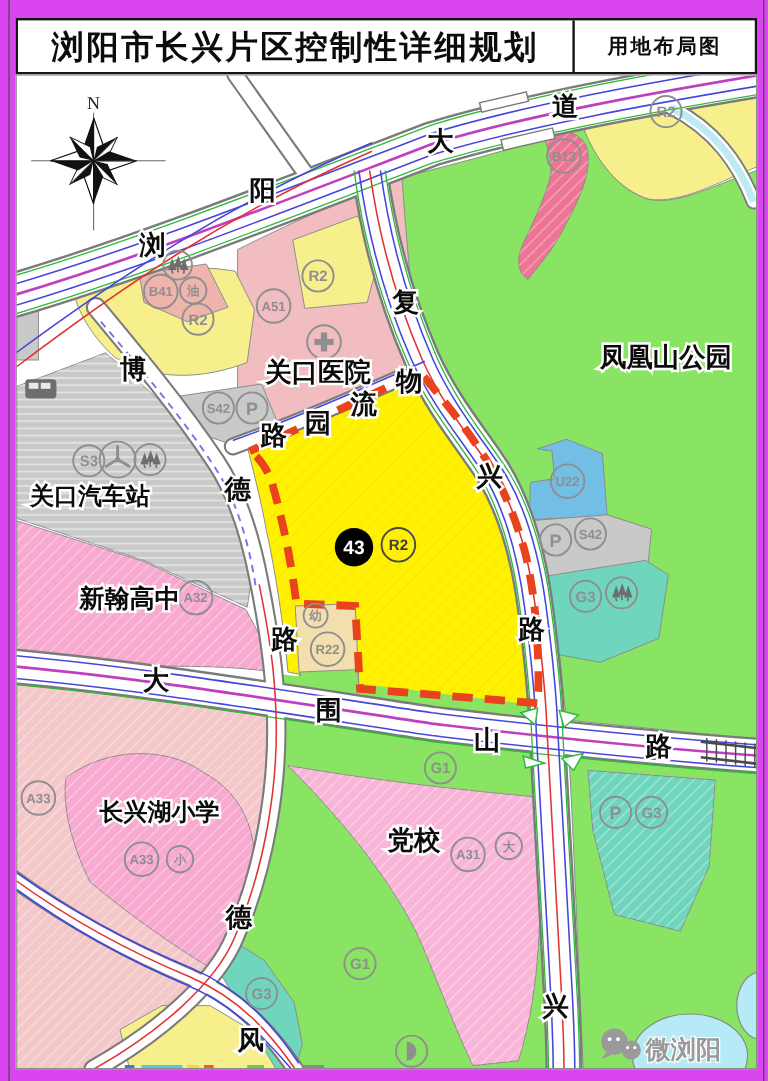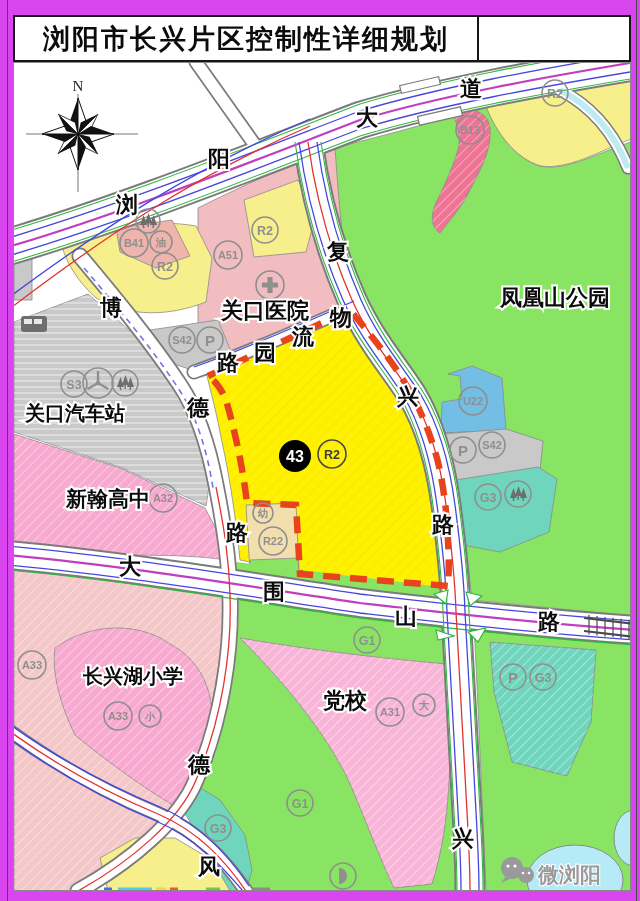--- a/index.html
+++ b/index.html
@@ -57,20 +57,21 @@
 </head>
 <body>
 
 <div class="page">
   <div class="page-rule rule-left"></div>
   <div class="page-rule rule-right"></div>
 
   <div class="title-bar">
     <div class="title-main">浏阳市长兴片区控制性详细规划</div>
     <div class="title-div"></div>
+    <div class="title-sub">用地布局图</div>
   </div>
 
   <div class="map-frame"></div>
 
   <svg id="map-svg" width="640" height="901" viewBox="0 0 640 901">
     <defs>
       <clipPath id="mapclip">
           <rect x="14" y="63" width="616" height="827"></rect>
         </clipPath>
       <pattern id="hatchW" width="7" height="7" patternUnits="userSpaceOnUse" patternTransform="rotate(45)">

